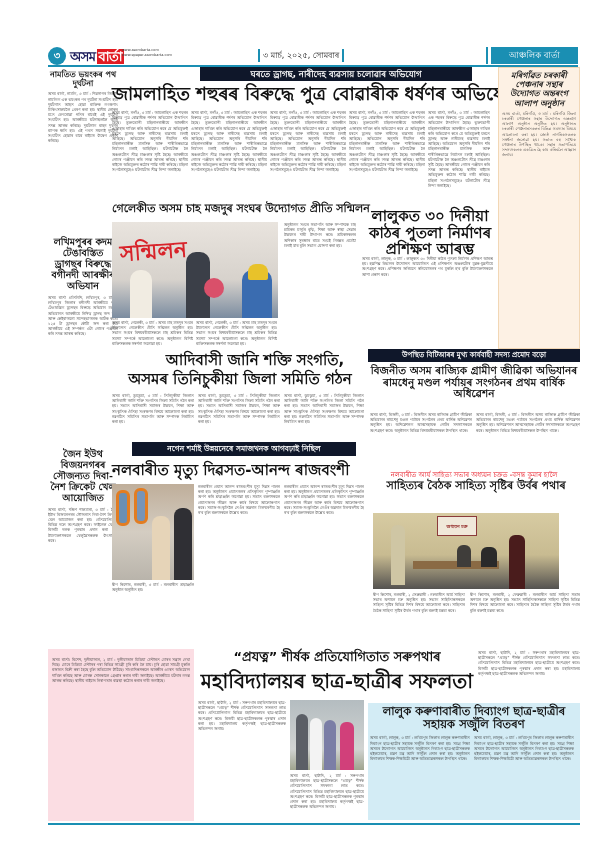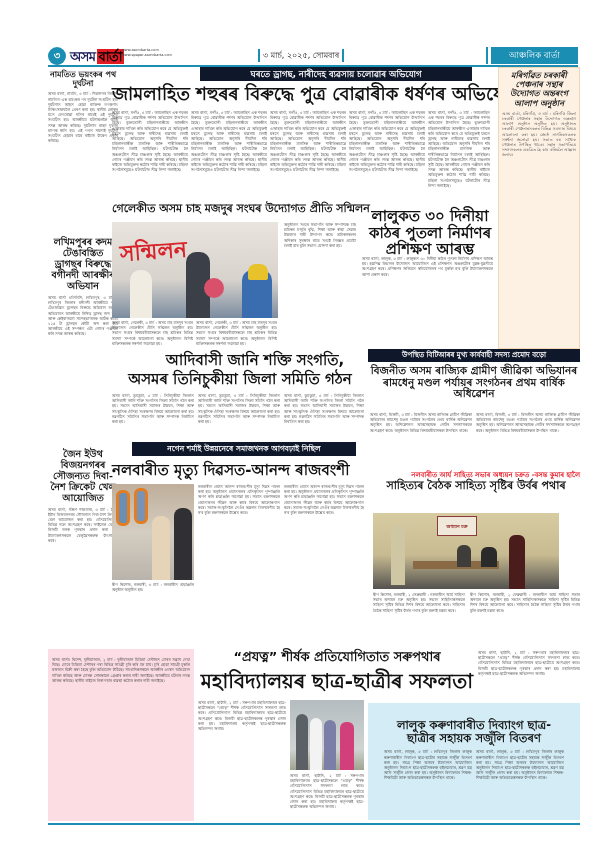--- a/index.html
+++ b/index.html
@@ -2,21 +2,21 @@
 <html><head>
 <meta charset="utf-8">
 <style>
   * { box-sizing: border-box; margin: 0; padding: 0; }
   html, body { width: 610px; height: 862px; background: #ffffff; overflow: hidden; }
   body { font-family: "DejaVu Sans", sans-serif; color: #111; position: relative; }
   .abs { position: absolute; }
   .masthead { left: 48px; top: 47px; width: 530px; height: 20px; border-bottom: 2px solid #1a8fb3; }
   .page-no { left: 48px; top: 47px; width: 18px; height: 18px; border-radius: 50%; background: #1a8fb3; color: #fff; font-size: 10px; text-align: center; line-height: 18px; font-weight: bold; }
   .logo { left: 70px; top: 47px; font-size: 13px; font-weight: bold; color: #1a1a5a; letter-spacing: -0.5px; }
-  .logo .logo-red { color: #000000; background: #e11b22; padding: 0 2px; margin-left: 1px; }
+  .logo .logo-red { color: #ffffff; background: #e11b22; padding: 0 2px; margin-left: 1px; }
   .web { left: 122px; top: 48px; font-size: 3.5px; color: #444; line-height: 5px; }
   .dateline { left: 258px; top: 49px; font-size: 8px; color: #222; border-left: 2px solid #1a8fb3; border-right: 2px solid #1a8fb3; padding: 0 3px; }
   .section-tag { left: 488px; top: 47px; width: 90px; height: 17px; background: #1a8fb3; color: #fff; font-size: 8.5px; text-align: center; line-height: 17px; border-left: 3px solid #fff; box-shadow: -2px 0 0 #1a8fb3; }
   .kicker-red { background: #0f172a; color: #fff; text-align: center; font-weight: bold; }
   .h-big { font-weight: bold; color: #111; text-align: center; line-height: 1.1; }
   .body-text { font-size: 3.8px; line-height: 5.2px; color: #333; text-align: justify; overflow: hidden; }
   .col { position: absolute; }
   .photo { position: absolute; overflow: hidden; }
   .sidebar-box { background: #fdf1e4; border: 1px solid #f2d7b5; }
   .pink-box { background: #fbdde3; }
@@ -93,21 +93,21 @@
 <div class="photo" style="left:112px; top:484px; width:82px; height:96px; background:linear-gradient(180deg,#bfae9a 0%,#d4cdc2 50%,#b9b4ab 100%);">
   <div style="position:absolute; left:4px; top:6px; width:14px; height:36px; border:3px solid #e27d22; border-radius:6px; background:#6b8fb2;"></div>
   <div style="position:absolute; left:22px; top:4px; width:14px; height:36px; border:3px solid #e27d22; border-radius:6px; background:#7794b8;"></div>
   <div style="position:absolute; left:40px; top:32px; width:18px; height:64px; background:#e6d4b8; border-radius:8px 8px 0 0;"></div>
   <div style="position:absolute; left:62px; top:24px; width:18px; height:72px; background:#2f2f34; border-radius:8px 8px 0 0;"></div>
 </div>
 <div class="abs body-text" style="left:112px; top:582px; width:82px; height:20px;">দ্বীপ কিশোৰ, নলবাৰী, ৩ মাৰ্চ : নলবাৰীত শ্ৰদ্ধাঞ্জলি অনুষ্ঠান অনুষ্ঠিত হয়।</div>
 <div class="abs body-text" style="left:198px; top:484px; width:82px; height:118px;">নলবাৰীত প্ৰয়াত আনন্দ ৰাজবংশীৰ মৃত্যু দিৱস পালন কৰা হয়। অনুষ্ঠানত প্ৰয়াতজনৰ প্ৰতিকৃতিত পুষ্পাঞ্জলি অৰ্পণ কৰি শ্ৰদ্ধাঞ্জলি জনোৱা হয়। সভাত বক্তাসকলে প্ৰয়াতজনৰ জীৱন আৰু কৰ্মৰ বিষয়ে আলোকপাত কৰে। সমাজ-সংস্কৃতিলৈ তেওঁৰ অৱদান চিৰস্মৰণীয় হৈ ৰ'ব বুলি বক্তাসকলে উল্লেখ কৰে।</div>
 <div class="abs body-text" style="left:284px; top:484px; width:80px; height:118px;">নলবাৰীত প্ৰয়াত আনন্দ ৰাজবংশীৰ মৃত্যু দিৱস পালন কৰা হয়। অনুষ্ঠানত প্ৰয়াতজনৰ প্ৰতিকৃতিত পুষ্পাঞ্জলি অৰ্পণ কৰি শ্ৰদ্ধাঞ্জলি জনোৱা হয়। সভাত বক্তাসকলে প্ৰয়াতজনৰ জীৱন আৰু কৰ্মৰ বিষয়ে আলোকপাত কৰে। সমাজ-সংস্কৃতিলৈ তেওঁৰ অৱদান চিৰস্মৰণীয় হৈ ৰ'ব বুলি বক্তাসকলে উল্লেখ কৰে।</div>
 
-<div class="abs" style="left:368px; top:469px; width:212px; font-size:6.8px; font-weight:bold; color:#e8101c; text-align:right;">নলবাৰীত আৰ্য সাহিত্য সভাৰ অধ্যয়ন চক্ৰত -বসন্ত কুমাৰ হালৈ</div>
+<div class="abs" style="left:368px; top:469px; width:212px; font-size:6.8px; font-weight:normal; color:#e8101c; text-align:center;">নলবাৰীত আৰ্য সাহিত্য সভাৰ অধ্যয়ন চক্ৰত -বসন্ত কুমাৰ হালৈ</div>
 <div class="abs h-big" style="left:372px; top:480px; width:208px; font-size:11px;">সাহিত্যৰ বৈঠক সাহিত্য সৃষ্টিৰ উৰ্বৰ পথাৰ</div>
 <div class="photo" style="left:373px; top:513px; width:186px; height:76px; background:linear-gradient(180deg,#d7cba2 0%,#c8bb91 55%,#545250 100%);">
   <div style="position:absolute; left:64px; top:3px; width:40px; height:20px; background:#f0e8da; border:1px solid #8b3a3a; font-size:4.5px; color:#8b1a1a; text-align:center; line-height:20px; font-weight:bold;">অধ্যয়ন চক্ৰ</div>
   <div style="position:absolute; left:18px; top:12px; width:14px; height:60px; background:#cfc6a4; border-radius:6px 6px 0 0;"></div>
   <div style="position:absolute; left:40px; top:48px; width:86px; height:8px; background:#8a6a44;"></div>
   <div style="position:absolute; left:84px; top:32px; width:14px; height:22px; background:#3f3d3a; border-radius:6px 6px 0 0;"></div>
   <div style="position:absolute; left:108px; top:34px; width:16px; height:20px; background:#2a2a2a; border-radius:6px 6px 0 0;"></div>
   <div style="position:absolute; left:136px; top:22px; width:16px; height:54px; background:#4a1c1c; border-radius:6px 6px 0 0;"></div>
 </div>
 <div class="abs body-text" style="left:373px; top:592px; width:92px; height:48px;">দ্বীপ কিশোৰ, নলবাৰী, ২ ফেব্ৰুৱাৰী : নলবাৰীত আৰ্য সাহিত্য সভাৰ অধ্যয়ন চক্ৰ অনুষ্ঠিত হয়। সভাত সাহিত্যিকসকলে সাহিত্য সৃষ্টিৰ বিভিন্ন দিশৰ বিষয়ে আলোচনা কৰে। সাহিত্যৰ বৈঠক সাহিত্য সৃষ্টিৰ উৰ্বৰ পথাৰ বুলি বক্তাই মন্তব্য কৰে।</div>
@@ -122,21 +122,21 @@
 <div class="abs body-text" style="left:198px; top:700px; width:88px; height:120px;">অসম বাৰ্তা, ছাউদি, ২ মাৰ্চ : সৰুপথাৰ মহাবিদ্যালয়ৰ ছাত্ৰ-ছাত্ৰীসকলে “প্ৰযত্ন” শীৰ্ষক প্ৰতিযোগিতাত সফলতা লাভ কৰে। প্ৰতিযোগিতাত বিভিন্ন মহাবিদ্যালয়ৰ ছাত্ৰ-ছাত্ৰীয়ে অংশগ্ৰহণ কৰে। বিজয়ী ছাত্ৰ-ছাত্ৰীসকলক পুৰস্কাৰ প্ৰদান কৰা হয়। মহাবিদ্যালয় কৰ্তৃপক্ষই ছাত্ৰ-ছাত্ৰীসকলক অভিনন্দন জনায়।</div>
 <div class="photo" style="left:290px; top:700px; width:74px; height:70px; background:linear-gradient(180deg,#b4bcc0 0%,#d1d4d2 70%,#9fa48e 100%);">
   <div style="position:absolute; left:6px; top:14px; width:12px; height:56px; background:#5b5f66; border-radius:6px 6px 0 0;"></div>
   <div style="position:absolute; left:20px; top:18px; width:12px; height:52px; background:#f3f3f3; border-radius:6px 6px 0 0;"></div>
   <div style="position:absolute; left:34px; top:20px; width:12px; height:50px; background:#7b7ea6; border-radius:6px 6px 0 0;"></div>
   <div style="position:absolute; left:50px; top:22px; width:14px; height:48px; background:#d1407a; border-radius:6px 6px 0 0;"></div>
 </div>
 <div class="abs body-text" style="left:290px; top:773px; width:74px; height:47px;">অসম বাৰ্তা, ছাউদি, ২ মাৰ্চ : সৰুপথাৰ মহাবিদ্যালয়ৰ ছাত্ৰ-ছাত্ৰীসকলে “প্ৰযত্ন” শীৰ্ষক প্ৰতিযোগিতাত সফলতা লাভ কৰে। প্ৰতিযোগিতাত বিভিন্ন মহাবিদ্যালয়ৰ ছাত্ৰ-ছাত্ৰীয়ে অংশগ্ৰহণ কৰে। বিজয়ী ছাত্ৰ-ছাত্ৰীসকলক পুৰস্কাৰ প্ৰদান কৰা হয়। মহাবিদ্যালয় কৰ্তৃপক্ষই ছাত্ৰ-ছাত্ৰীসকলক অভিনন্দন জনায়।</div>
 <div class="abs body-text" style="left:478px; top:650px; width:102px; height:50px;">অসম বাৰ্তা, ছাউদি, ২ মাৰ্চ : সৰুপথাৰ মহাবিদ্যালয়ৰ ছাত্ৰ-ছাত্ৰীসকলে “প্ৰযত্ন” শীৰ্ষক প্ৰতিযোগিতাত সফলতা লাভ কৰে। প্ৰতিযোগিতাত বিভিন্ন মহাবিদ্যালয়ৰ ছাত্ৰ-ছাত্ৰীয়ে অংশগ্ৰহণ কৰে। বিজয়ী ছাত্ৰ-ছাত্ৰীসকলক পুৰস্কাৰ প্ৰদান কৰা হয়। মহাবিদ্যালয় কৰ্তৃপক্ষই ছাত্ৰ-ছাত্ৰীসকলক অভিনন্দন জনায়।</div>
 
-<div class="abs blue-box" style="left:368px; top:703px; width:212px; height:117px; padding:16px;">
+<div class="abs blue-box" style="left:368px; top:703px; width:212px; height:117px; padding:2px;">
   <div class="side-head" style="font-size:11.5px;">লালুক কৰুণাবাৰীত দিব্যাংগ ছাত্ৰ-ছাত্ৰীৰ সহায়ক সজুঁলি বিতৰণ</div>
   <div style="display:flex; gap:4px; margin-top:4px;">
     <div class="body-text" style="width:100px; height:72px;">অসম বাৰ্তা, লালুক, ৩ মাৰ্চ : লখিমপুৰ জিলাৰ লালুক কৰুণাবাৰীত দিব্যাংগ ছাত্ৰ-ছাত্ৰীৰ সহায়ক সজুঁলি বিতৰণ কৰা হয়। সমগ্ৰ শিক্ষা অসমৰ উদ্যোগত আয়োজিত অনুষ্ঠানত দিব্যাংগ ছাত্ৰ-ছাত্ৰীসকলক হুইলচেয়াৰ, শ্ৰৱণ যন্ত্ৰ আদি সজুঁলি প্ৰদান কৰা হয়। অনুষ্ঠানত বিদ্যালয়ৰ শিক্ষক-শিক্ষয়িত্ৰী আৰু অভিভাৱকসকল উপস্থিত থাকে।</div>
     <div class="body-text" style="width:100px; height:72px;">অসম বাৰ্তা, লালুক, ৩ মাৰ্চ : লখিমপুৰ জিলাৰ লালুক কৰুণাবাৰীত দিব্যাংগ ছাত্ৰ-ছাত্ৰীৰ সহায়ক সজুঁলি বিতৰণ কৰা হয়। সমগ্ৰ শিক্ষা অসমৰ উদ্যোগত আয়োজিত অনুষ্ঠানত দিব্যাংগ ছাত্ৰ-ছাত্ৰীসকলক হুইলচেয়াৰ, শ্ৰৱণ যন্ত্ৰ আদি সজুঁলি প্ৰদান কৰা হয়। অনুষ্ঠানত বিদ্যালয়ৰ শিক্ষক-শিক্ষয়িত্ৰী আৰু অভিভাৱকসকল উপস্থিত থাকে।</div>
   </div>
 </div>
 
 <div class="abs rule-bottom"></div>
 
 </body></html>

